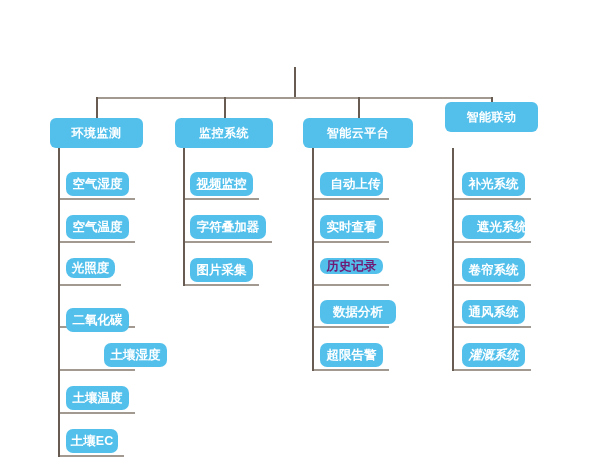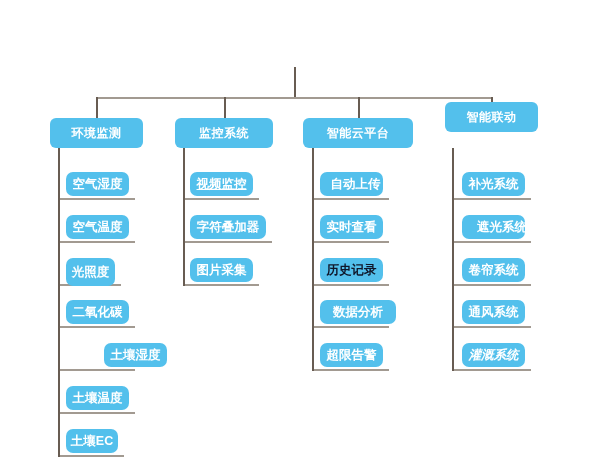--- a/index.html
+++ b/index.html
@@ -51,33 +51,33 @@
       <div class="line" style="left: 452px; top: 284px; width: 79px; height: 2px; background: rgb(162, 154, 145);"></div>
       <div class="line" style="left: 452px; top: 326px; width: 79px; height: 2px; background: rgb(162, 154, 145);"></div>
       <div class="line" style="left: 452px; top: 369px; width: 79px; height: 2px; background: rgb(162, 154, 145);"></div>
       <div class="line" style="left: 452px; top: 148px; width: 2px; height: 223px; background: rgb(104, 92, 82);"></div>
     </div>
   <div class="node root" id="root-node" style="left:213px; top:13px; width:167px; height:54px;">智慧农业</div>
   <div id="nodes">
       <div class="node branch" style="left: 50px; top: 118px; width: 93px; height: 30px; background: rgb(83, 192, 236); color: rgb(255, 255, 255);">环境监测</div>
       <div class="node child" style="left: 66px; top: 172px; width: 63px; height: 24px; background: rgb(83, 192, 236); color: rgb(255, 255, 255);">空气湿度</div>
       <div class="node child" style="left: 66px; top: 215px; width: 63px; height: 24px; background: rgb(83, 192, 236); color: rgb(255, 255, 255);">空气温度</div>
-      <div class="node child" style="left: 66px; top: 258px; width: 49px; height: 28px; background: rgb(83, 192, 236); color: rgb(255, 255, 255);">光照度</div>
-      <div class="node child" style="left: 66px; top: 300px; width: 63px; height: 24px; background: rgb(83, 192, 236); color: rgb(255, 255, 255);">二氧化碳</div>
+      <div class="node child" style="left: 66px; top: 258px; width: 49px; height: 20px; background: rgb(83, 192, 236); color: rgb(255, 255, 255); border-radius: 8px;">光照度</div>
+      <div class="node child" style="left: 66px; top: 308px; width: 63px; height: 24px; background: rgb(83, 192, 236); color: rgb(255, 255, 255);">二氧化碳</div>
       <div class="node child" style="left: 66px; top: 343px; width: 63px; height: 24px; background: rgb(83, 192, 236); color: rgb(255, 255, 255); margin-left: 38px;">土壤湿度</div>
       <div class="node child" style="left: 66px; top: 386px; width: 63px; height: 24px; background: rgb(83, 192, 236); color: rgb(255, 255, 255);">土壤温度</div>
       <div class="node child" style="left: 66px; top: 429px; width: 52px; height: 24px; background: rgb(83, 192, 236); color: rgb(255, 255, 255);">土壤EC</div>
       <div class="node branch" style="left: 175px; top: 118px; width: 98px; height: 30px; background: rgb(83, 192, 236); color: rgb(255, 255, 255);">监控系统</div>
       <div class="node child" style="left: 190px; top: 172px; width: 63px; height: 24px; background: rgb(83, 192, 236); color: rgb(255, 255, 255); text-decoration: underline;">视频监控</div>
       <div class="node child" style="left: 190px; top: 215px; width: 76px; height: 24px; background: rgb(83, 192, 236); color: rgb(255, 255, 255);">字符叠加器</div>
       <div class="node child" style="left: 190px; top: 258px; width: 63px; height: 24px; background: rgb(83, 192, 236); color: rgb(255, 255, 255);">图片采集</div>
       <div class="node branch" style="left: 303px; top: 118px; width: 110px; height: 30px; background: rgb(83, 192, 236); color: rgb(255, 255, 255);">智能云平台</div>
       <div class="node child" style="left: 320px; top: 172px; width: 63px; height: 24px; background: rgb(83, 192, 236); color: rgb(255, 255, 255); padding-left: 8px;">自动上传</div>
       <div class="node child" style="left: 320px; top: 215px; width: 63px; height: 24px; background: rgb(83, 192, 236); color: rgb(255, 255, 255);">实时查看</div>
-      <div class="node child" style="left: 320px; top: 258px; width: 63px; height: 24px; background: rgb(83, 192, 236); color: #0f172a;">历史记录</div>
+      <div class="node child" style="left: 320px; top: 258px; width: 63px; height: 16px; background: rgb(83, 192, 236); color: #701a75;">历史记录</div>
       <div class="node child" style="left: 320px; top: 300px; width: 76px; height: 24px; background: rgb(83, 192, 236); color: rgb(255, 255, 255);">数据分析</div>
       <div class="node child" style="left: 320px; top: 343px; width: 63px; height: 24px; background: rgb(83, 192, 236); color: rgb(255, 255, 255);">超限告警</div>
       <div class="node branch" style="left: 445px; top: 102px; width: 93px; height: 30px; background: rgb(83, 192, 236); color: rgb(255, 255, 255);">智能联动</div>
       <div class="node child" style="left: 462px; top: 172px; width: 63px; height: 24px; background: rgb(83, 192, 236); color: rgb(255, 255, 255);">补光系统</div>
       <div class="node child" style="left: 462px; top: 215px; width: 63px; height: 24px; background: rgb(83, 192, 236); color: rgb(255, 255, 255); padding-left: 17px;">遮光系统</div>
       <div class="node child" style="left: 462px; top: 258px; width: 63px; height: 24px; background: rgb(83, 192, 236); color: rgb(255, 255, 255);">卷帘系统</div>
       <div class="node child" style="left: 462px; top: 300px; width: 63px; height: 24px; background: rgb(83, 192, 236); color: rgb(255, 255, 255);">通风系统</div>
       <div class="node child" style="left: 462px; top: 343px; width: 63px; height: 24px; background: rgb(83, 192, 236); color: rgb(255, 255, 255); font-style: italic;">灌溉系统</div>
     </div>
 </div>

